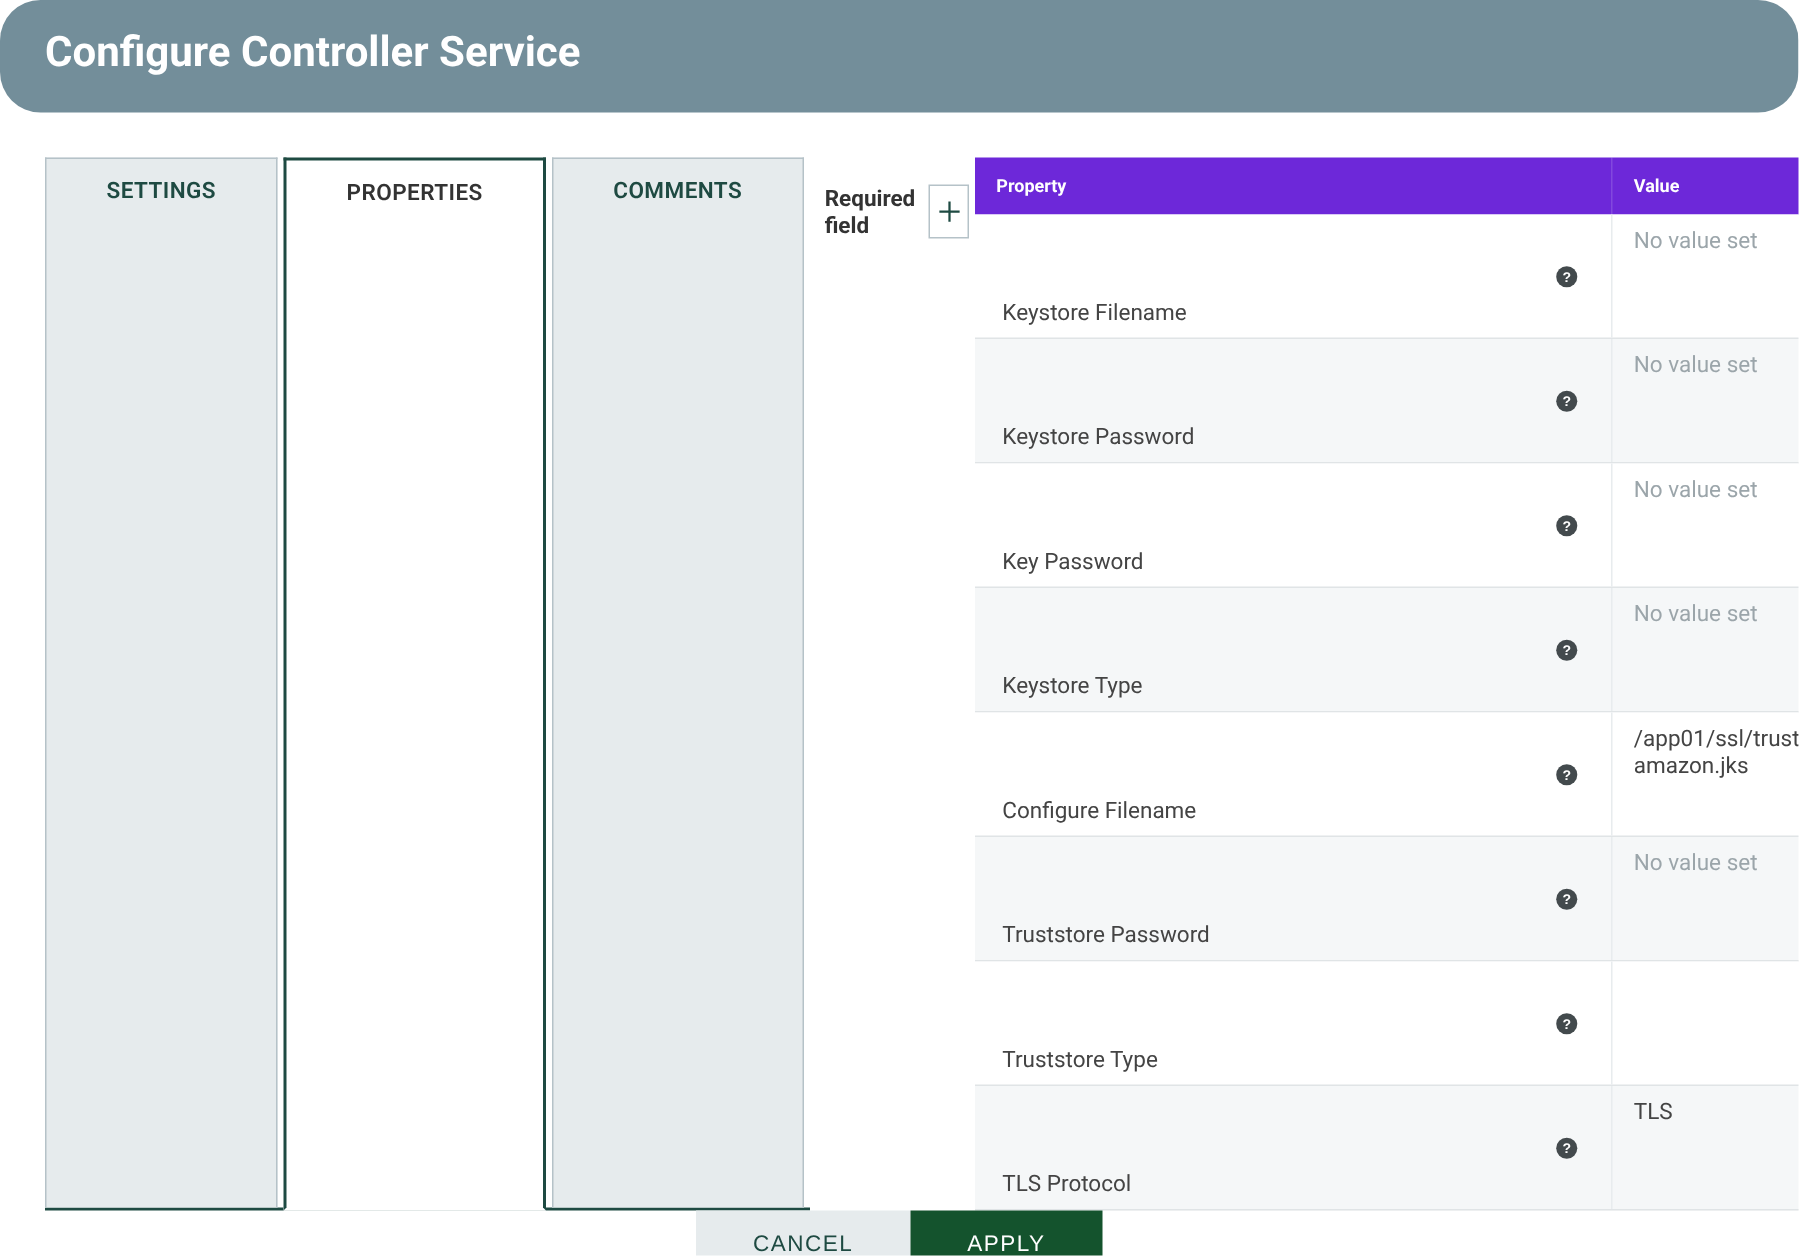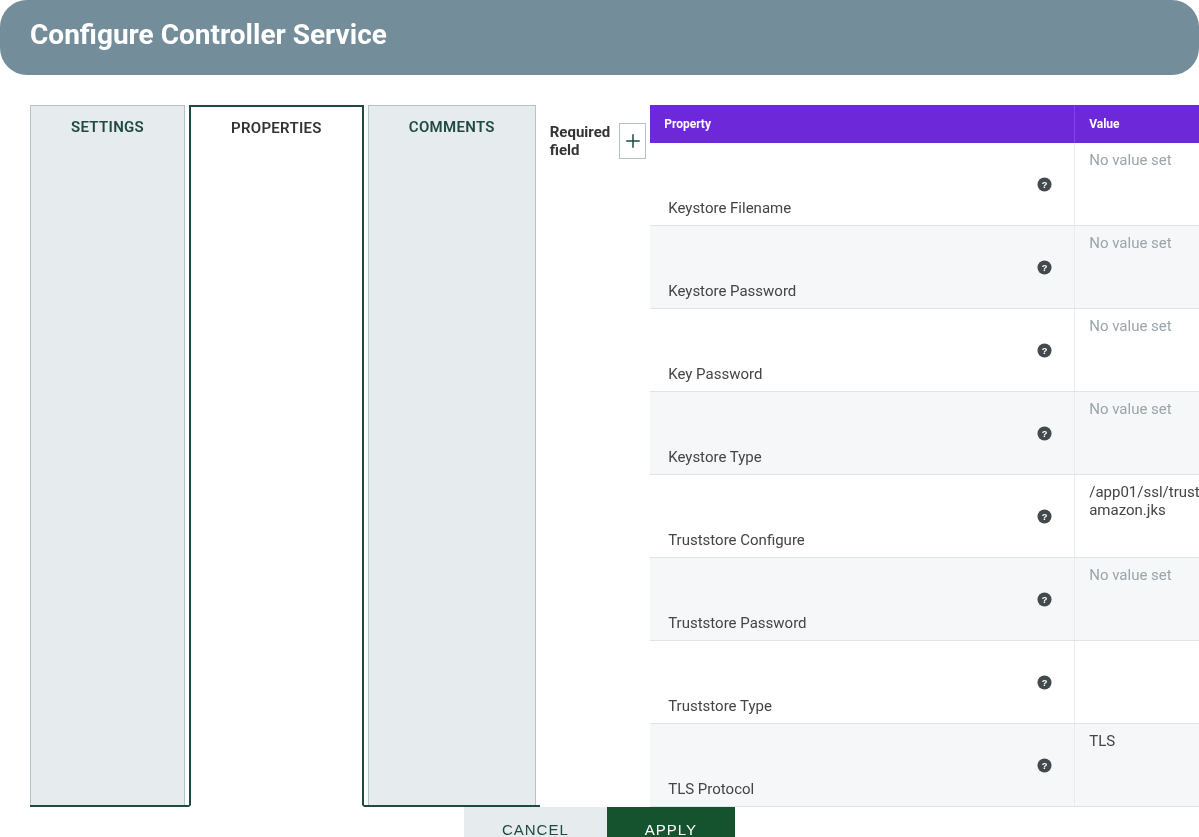--- a/index.html
+++ b/index.html
@@ -262,21 +262,21 @@
                   <circle cx="8" cy="8" r="7.5" fill="#434a4d"></circle>
                   <text x="8" y="11.5" text-anchor="middle" font-size="10" font-weight="bold" fill="#ffffff" font-family="Arial">?</text>
                 </svg>
               </span>
             </div>
             <div class="row-value placeholder">No value set</div>
             <div class="row-extra"></div>
           </div>
           <div class="table-row">
             <div class="row-property">
-              <span class="property-name">Truststore Configure</span>
+              <span class="property-name">Configure Filename</span>
               <span class="help-icon">
                 <svg viewBox="0 0 16 16">
                   <circle cx="8" cy="8" r="7.5" fill="#434a4d"></circle>
                   <text x="8" y="11.5" text-anchor="middle" font-size="10" font-weight="bold" fill="#ffffff" font-family="Arial">?</text>
                 </svg>
               </span>
             </div>
             <div class="row-value filled">/app01/ssl/truststore-amazon.jks</div>
             <div class="row-extra"></div>
           </div>

